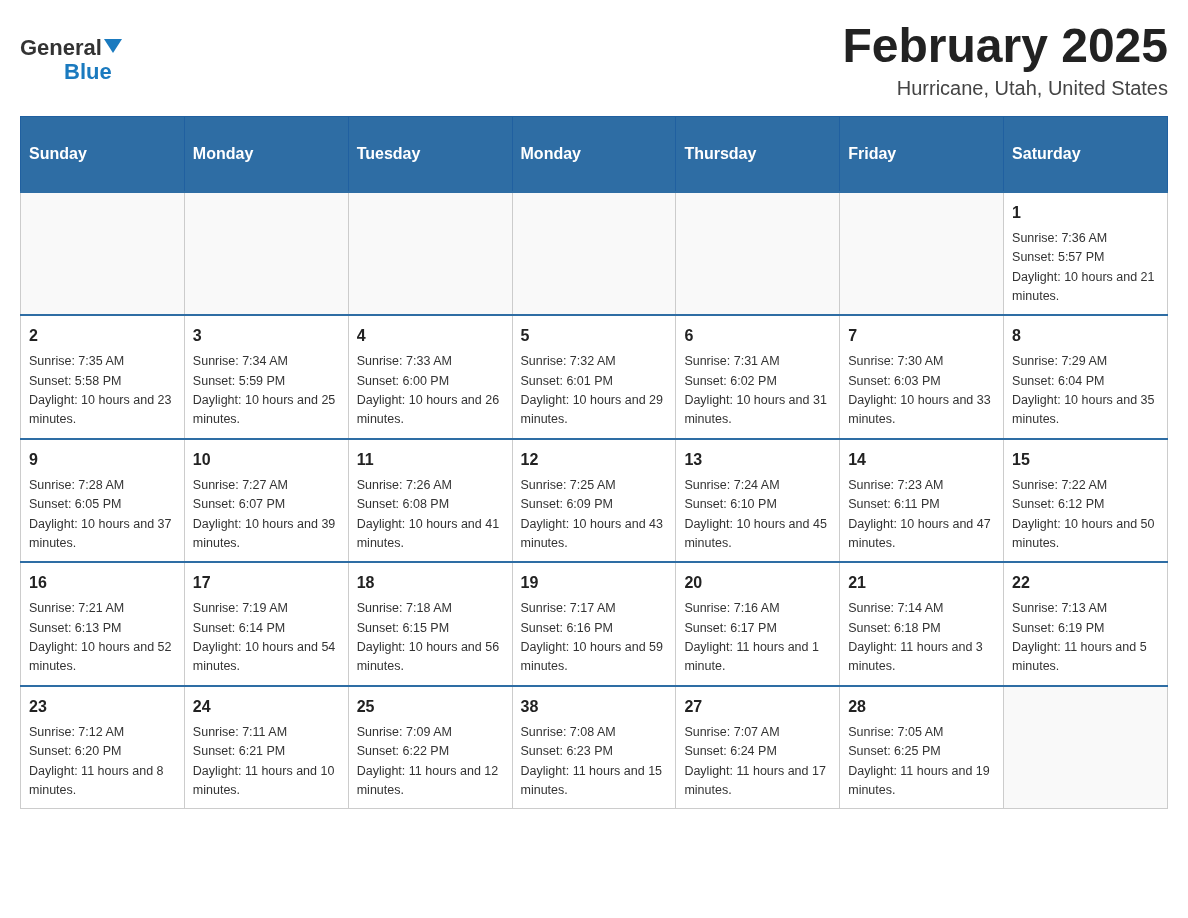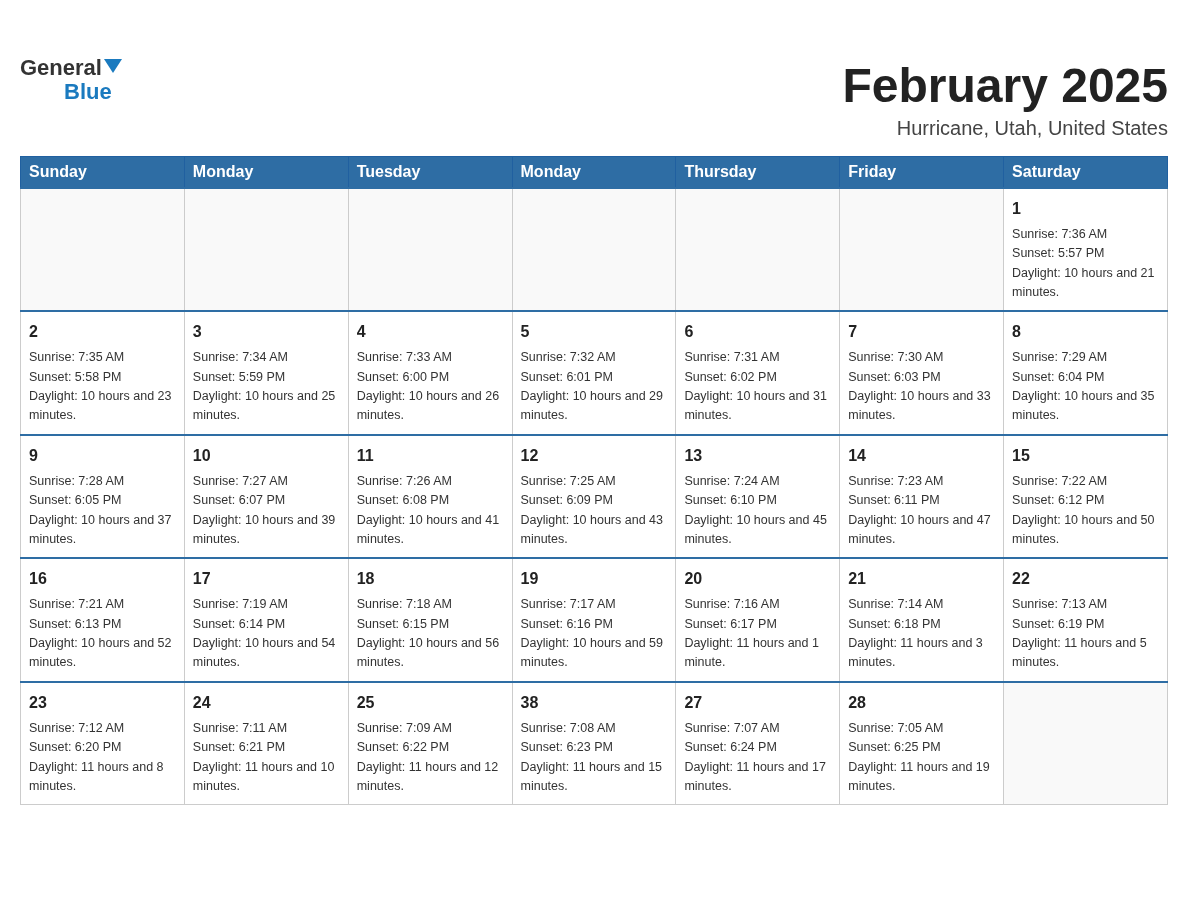--- a/index.html
+++ b/index.html
@@ -34,21 +34,20 @@
       border-left: 9px solid transparent;
       border-right: 9px solid transparent;
       border-top: 14px solid #1a7abf;
       margin-left: 2px;
       vertical-align: middle;
       position: relative;
       top: -2px;
     }
     .title-section {
       text-align: right;
-      margin-top: 40px;
     }
     .month-title {
       font-size: 48px;
       font-weight: bold;
       color: #222;
       line-height: 1.1;
     }
     .location {
       font-size: 20px;
       color: #444;
@@ -57,21 +56,21 @@
     .calendar {
       width: 100%;
       border-collapse: collapse;
       border: 1px solid #bbb;
     }
     .calendar th {
       background-color: #2e6da4;
       color: #fff;
       font-size: 16px;
       font-weight: bold;
-      padding: 6px 8px;
+      padding: 28px 8px;
       text-align: left;
       border: 1px solid #2060a0;
     }
     .calendar td {
       vertical-align: top;
       padding: 8px;
       border: 1px solid #ccc;
       width: calc(100% / 7);
       min-height: 110px;
       font-size: 12.5px;

